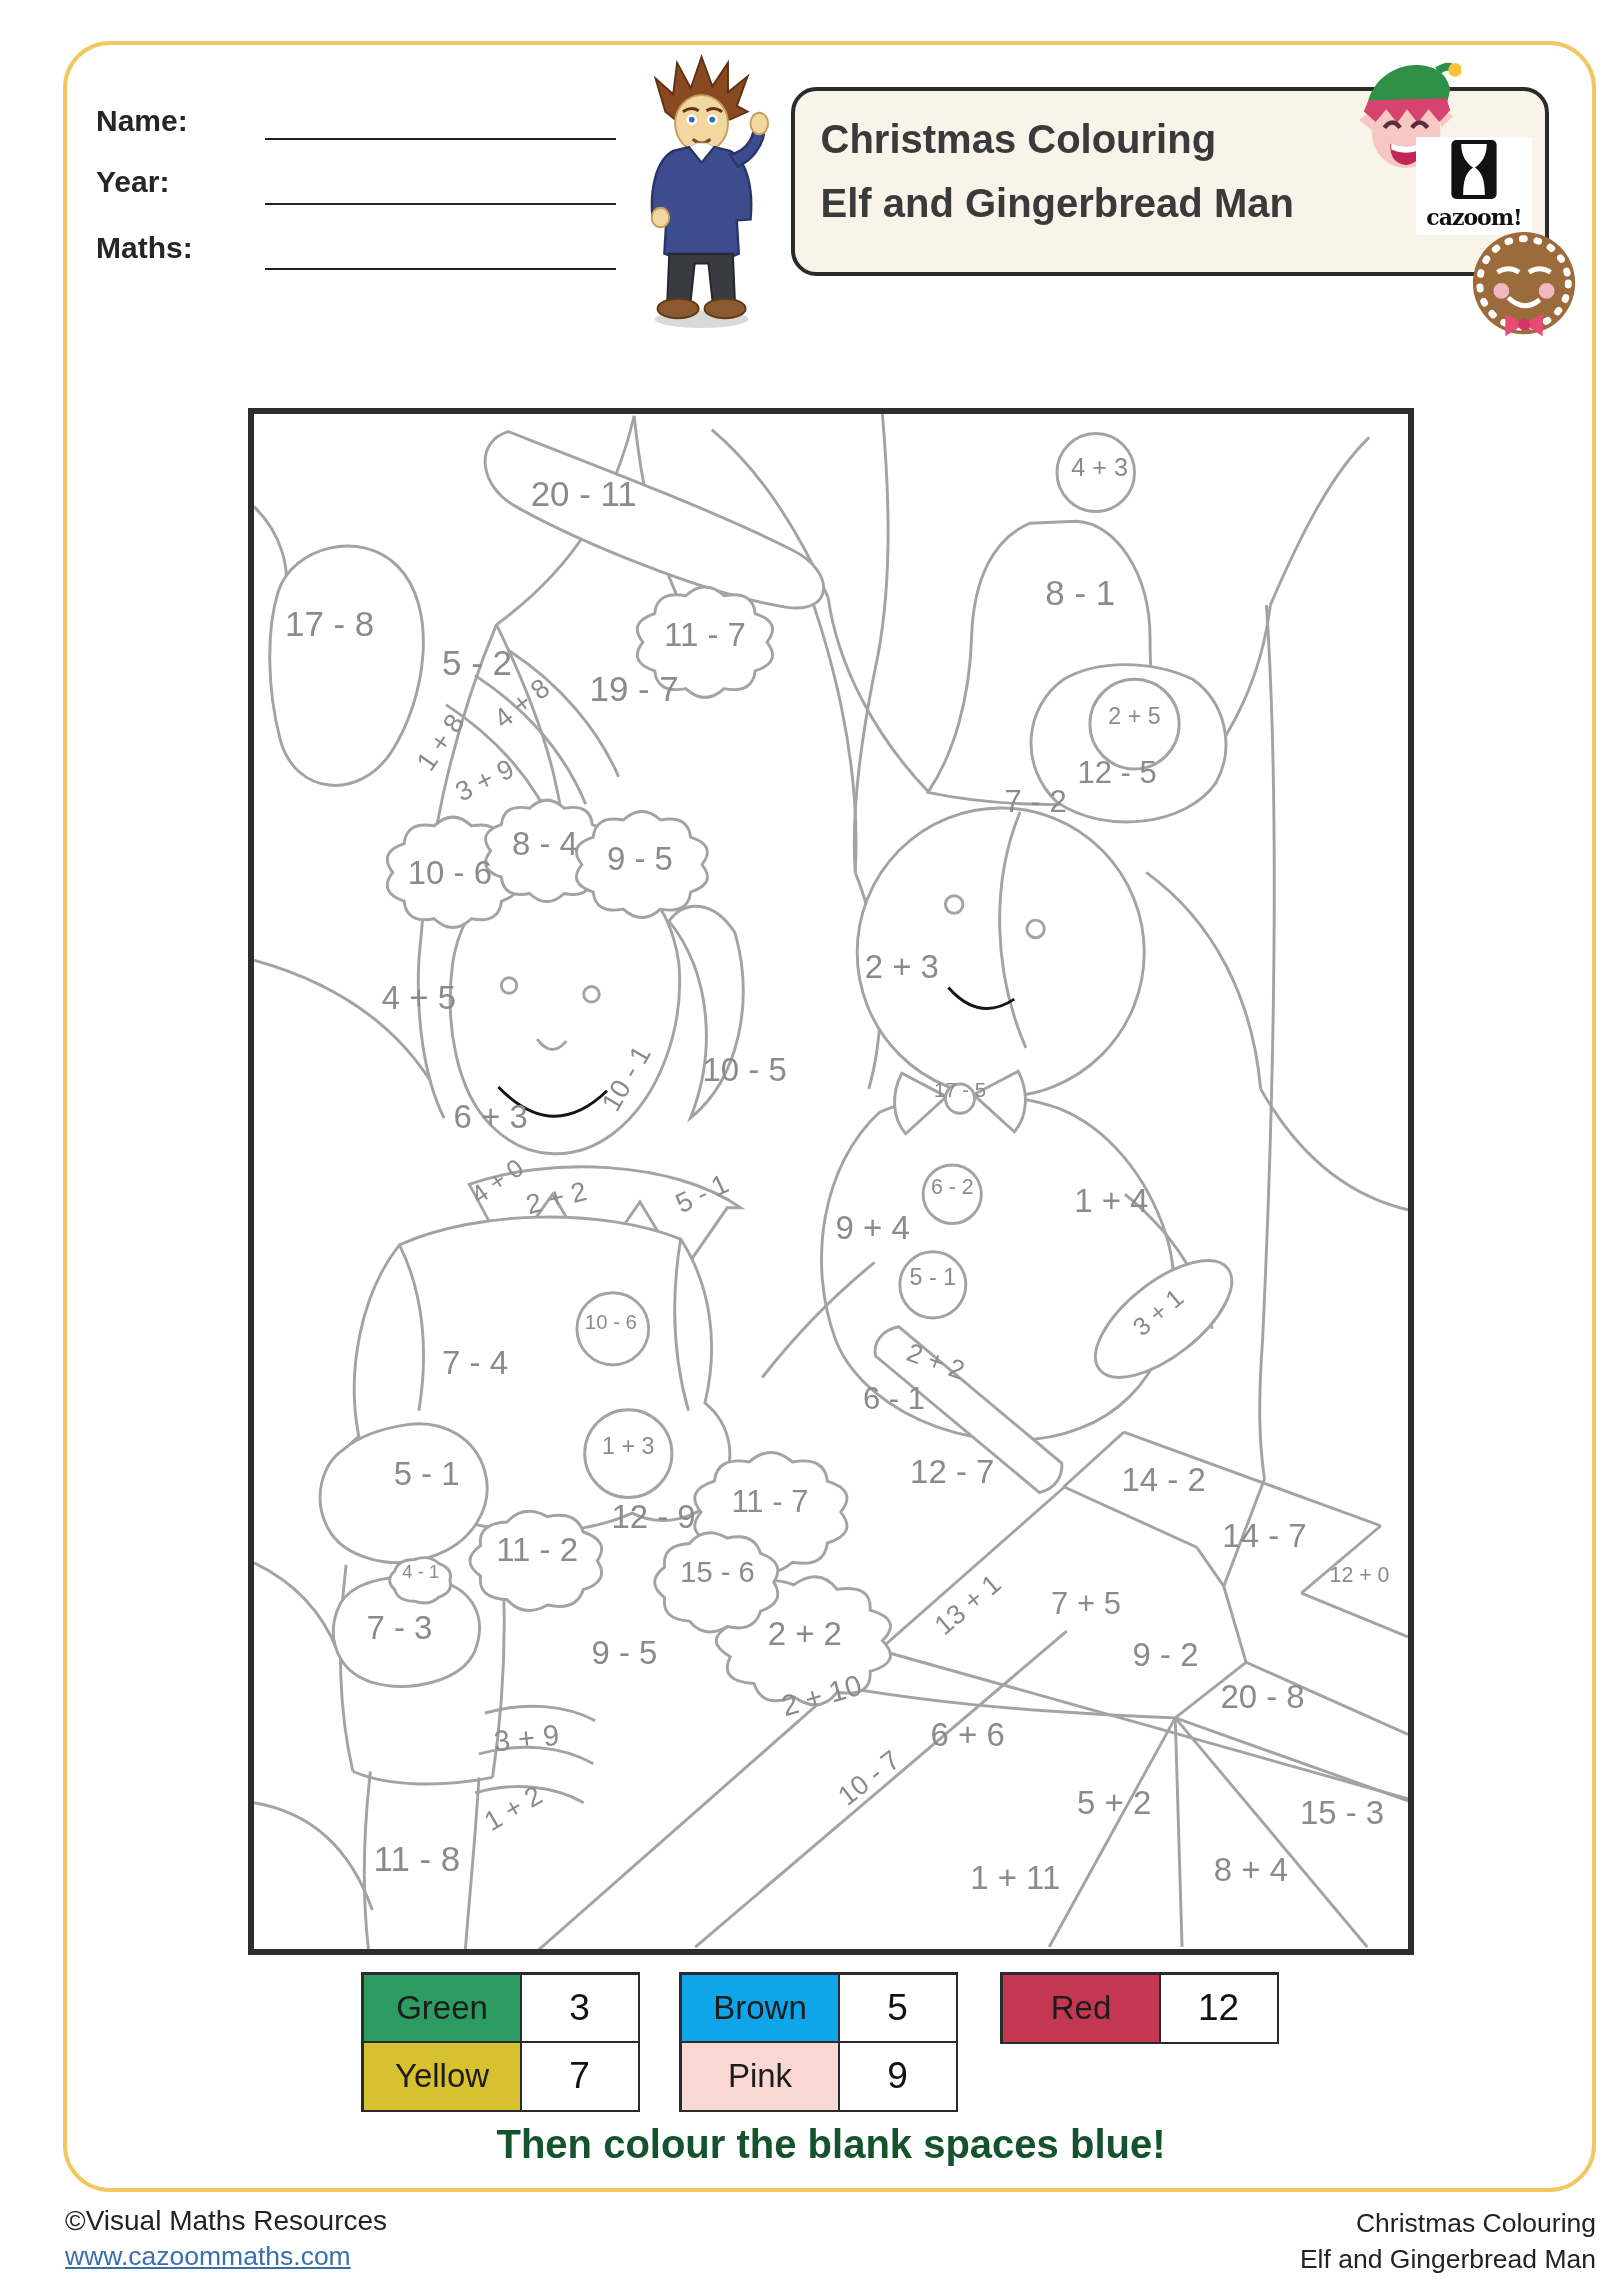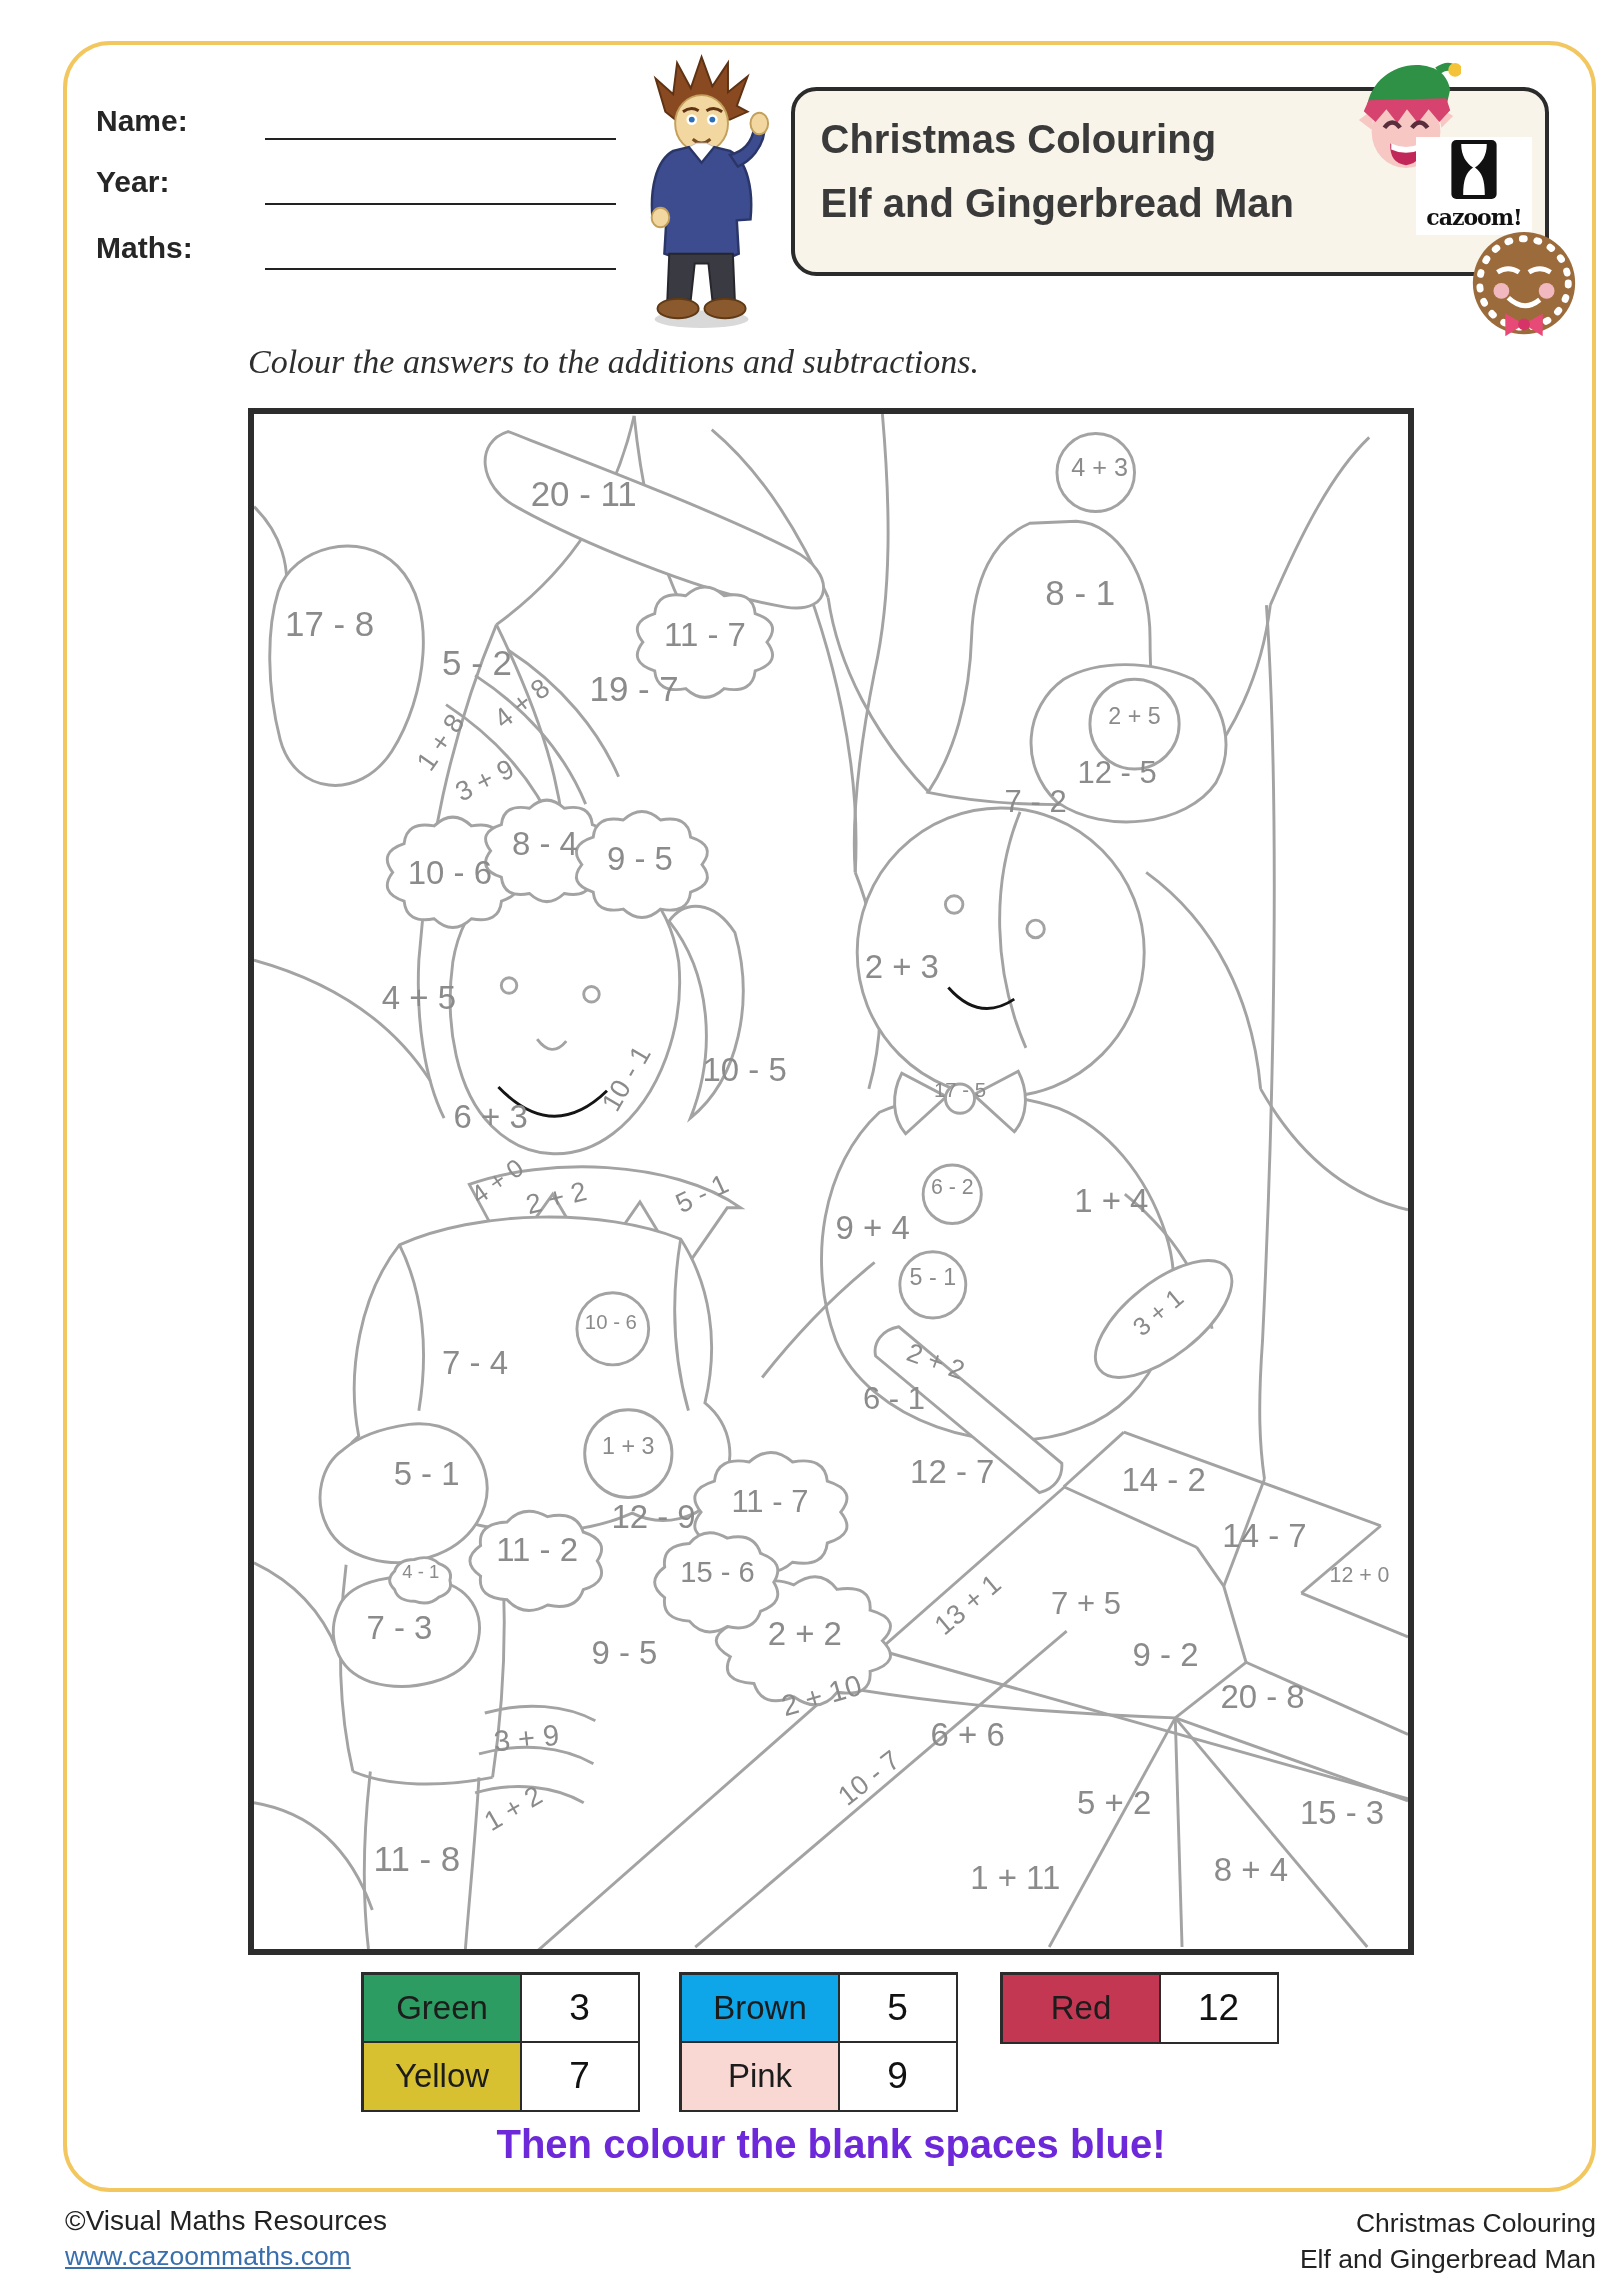--- a/index.html
+++ b/index.html
@@ -32,21 +32,21 @@
   
   .key-table { position:absolute; top:1972px; border:2.9px solid #2b2b2b; }
   .kt1 { left:341px; } .kt2 { left:659px; } .kt3 { left:980px; }
   .key-row { display:flex; }
   .key-color { width:161px; height:71px; border:2.9px solid #2b2b2b; display:flex; align-items:center;
     justify-content:center; font-size:33px; color:#1c1c1c; }
   .key-value { width:120px; height:71px; border:2.9px solid #2b2b2b; display:flex; align-items:center;
     justify-content:center; font-size:37px; color:#111; background:#fff; }
   .key-row .key-color, .key-row .key-value { margin:-1.5px; }
   .blue-note { position:absolute; left:228px; top:2122px; width:1166px; text-align:center;
-    font-size:40px; font-weight:bold; color:#6d28d9; }
+    font-size:40px; font-weight:bold; color:#14532d; }
   
   .footer-left { position:absolute; left:45px; top:2205px; font-size:28px; color:#222; }
   .footer-link { position:absolute; left:45px; top:2241px; font-size:26.5px; color:#3a6fad;
     text-decoration:underline; }
   .footer-right { position:absolute; right:45px; top:2205px; text-align:right; font-size:26.5px; color:#222; line-height:36px; }
   
   .art path, .art line, .art circle, .art ellipse { stroke:#a3a3a3; stroke-width:3; fill:none; }
   .art .wfill { fill:#ffffff; }
   .art .dark { stroke:#151515; }
   #labels text { fill:#8b8b8b; font-family:"Liberation Sans", sans-serif; text-anchor:middle; }
@@ -118,21 +118,20 @@
     <path d="M34,48 Q 45,41 56,48" stroke="#fff" stroke-width="5" fill="none"></path>
     <path d="M66,48 Q 77,41 88,48" stroke="#fff" stroke-width="5" fill="none"></path>
     <circle cx="38" cy="67" r="8" fill="#f2b8c0"></circle>
     <circle cx="84" cy="67" r="8" fill="#f2b8c0"></circle>
     <path d="M45,74 Q 61,89 77,76" stroke="#fff" stroke-width="5" fill="none"></path>
     <path d="M61,101 L 42,90 L 42,113 Z" fill="#e84a78"></path>
     <path d="M61,101 L 80,90 L 80,113 Z" fill="#e84a78"></path>
     <circle cx="61" cy="101" r="6" fill="#d63368"></circle>
   </svg>
 
-  <div class="instruction">Colour the answers to the additions and subtractions.</div>
 
   <div class="picture">
     <svg class="art" viewBox="0 0 1190 1574" preserveAspectRatio="none">
       <g id="bg-lines">
         <path d="M0,95 C 28,122 38,158 32,190"></path>
         <path d="M392,2 C 372,88 330,158 250,216"></path>
         <path d="M392,2 C 402,100 426,186 466,236"></path>
         <path d="M250,216 C 202,330 178,452 170,560 C 167,622 176,682 196,722"></path>
         <path d="M250,216 C 306,330 330,420 318,506"></path>
         <path d="M228,268 C 286,306 322,352 342,400"></path>

